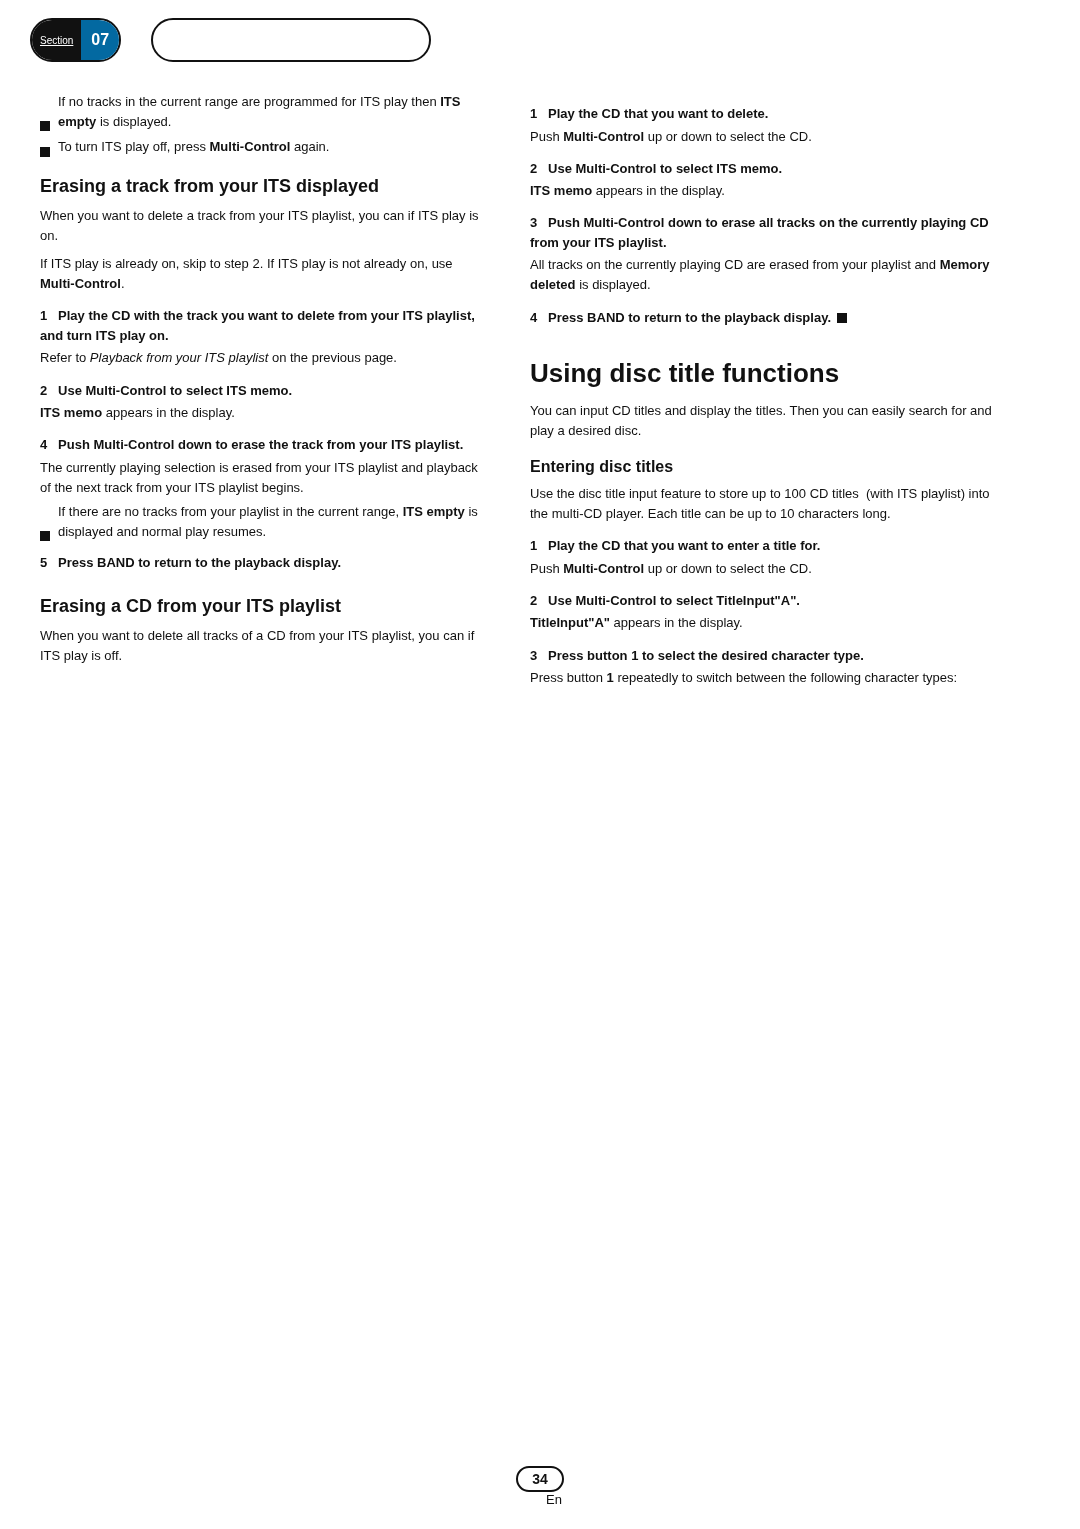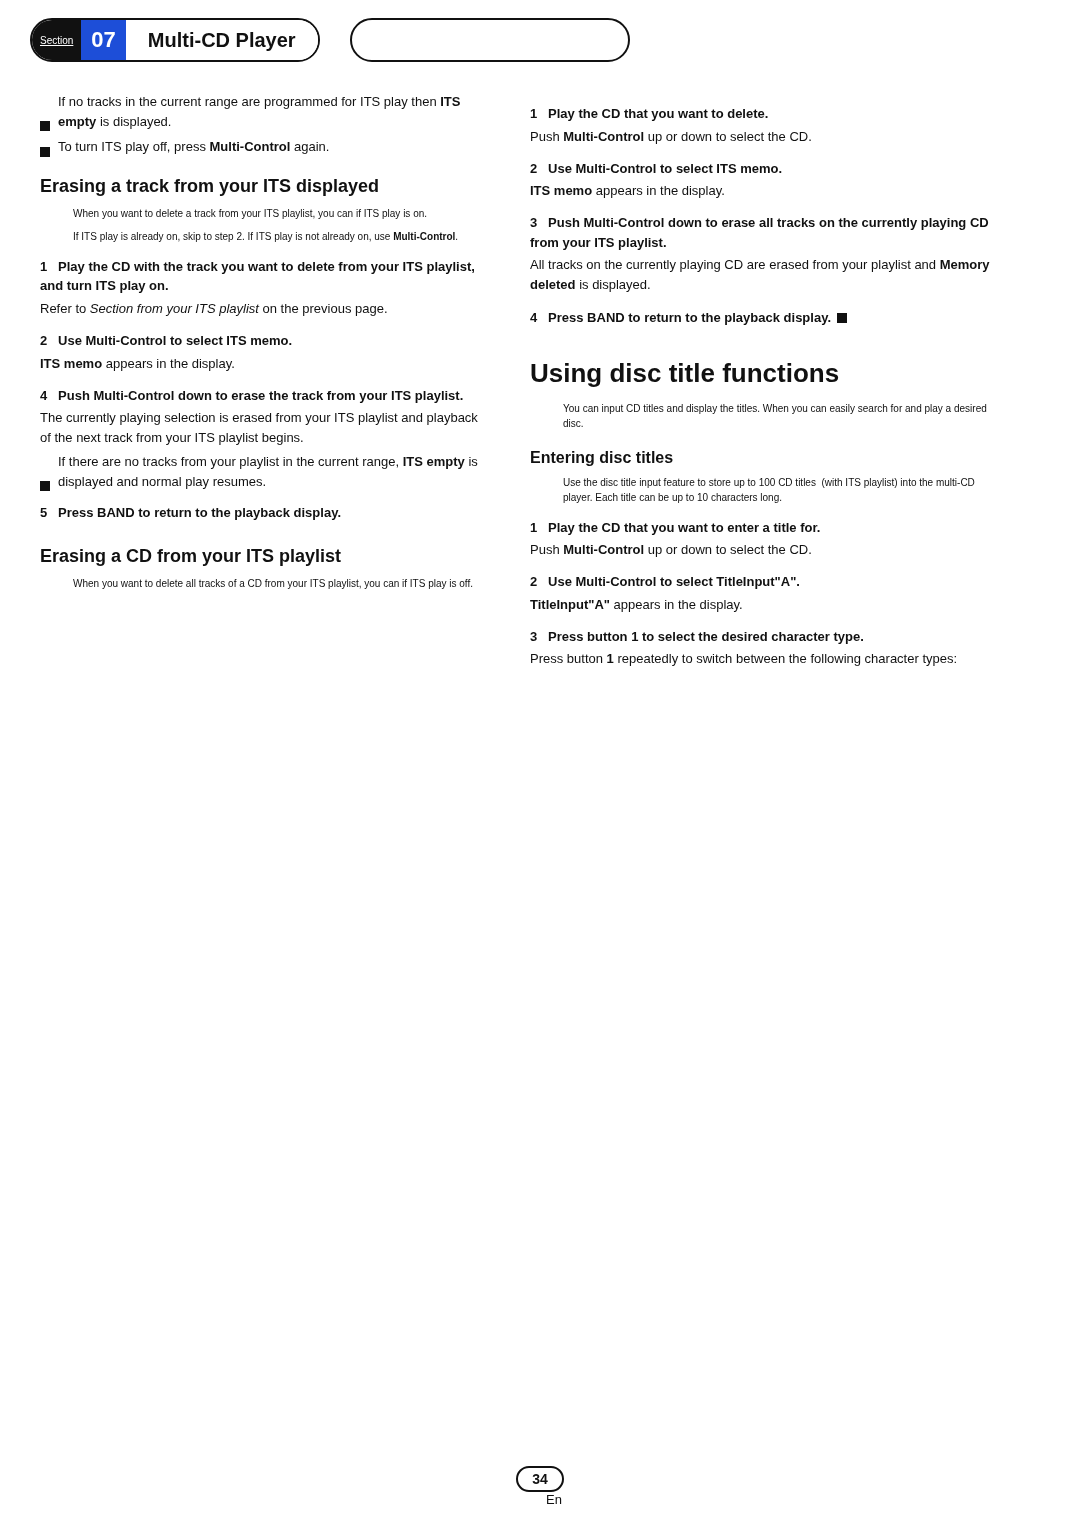--- a/index.html
+++ b/index.html
@@ -50,23 +50,23 @@
       justify-content: center;
       line-height: 1.1;
       text-decoration: underline;
     }
     .section-label span {
       font-size: 10px;
       font-weight: normal;
       letter-spacing: 0;
     }
     .section-number {
-      background: #1d4ed8;
+      background: #0369a1;
       color: #fff;
-      font-size: 22px;
+      font-size: 16px;
       font-weight: bold;
       padding: 0 10px;
       height: 100%;
       display: flex;
       align-items: center;
     }
     .section-title {
       font-size: 20px;
       font-weight: bold;
       padding: 0 22px;
@@ -134,24 +134,23 @@
     }
     .subsection-heading {
       font-size: 16px;
       font-weight: bold;
       margin-bottom: 6px;
       margin-top: 16px;
       line-height: 1.3;
     }
 
     .body-text {
-      font-size: 10px;
+      font-size: 13px;
       line-height: 1.55;
       margin-bottom: 8px;
-      margin-left: 33px;
     }
 
     .step-heading {
       font-weight: bold;
       font-size: 13px;
       line-height: 1.5;
       margin-top: 12px;
       margin-bottom: 3px;
     }
     .step-body {
@@ -201,21 +200,20 @@
 <body>
 
 <div class="page">
 
   <div class="header">
     <div class="section-box">
       <div class="section-label">
         <span>Section</span>
       </div>
       <div class="section-number">07</div>
-      <div class="section-title">Multi-CD Player</div>
     </div>
     <div class="header-right-box"></div>
   </div>
 
   <div class="content">
 
     <div class="col-left">
 
       <div class="intro-bullets">
         <div class="bullet-item">
@@ -230,21 +228,21 @@
             To turn ITS play off, press <b>Multi-Control</b> again.
           </div>
         </div>
       </div>
 
       <div class="section-heading">Erasing a track from your ITS displayed</div>
       <div class="body-text">When you want to delete a track from your ITS playlist, you can if ITS play is on.</div>
       <div class="body-text">If ITS play is already on, skip to step 2. If ITS play is not already on, use <b>Multi-Control</b>.</div>
 
       <div class="step-heading">1&nbsp;&nbsp;&nbsp;Play the CD with the track you want to delete from your ITS playlist, and turn ITS play on.</div>
-      <div class="step-body">Refer to <i>Section from your ITS playlist</i> on the previous page.</div>
+      <div class="step-body">Refer to <i>Playback from your ITS playlist</i> on the previous page.</div>
 
       <div class="step-heading">2&nbsp;&nbsp;&nbsp;Use Multi-Control to select ITS memo.</div>
       <div class="step-body"><b>ITS memo</b> appears in the display.</div>
 
 
       <div class="step-heading">4&nbsp;&nbsp;&nbsp;Push Multi-Control down to erase the track from your ITS playlist.</div>
       <div class="step-body">The currently playing selection is erased from your ITS playlist and playback of the next track from your ITS playlist begins.</div>
       <div class="bullet-item">
         <div class="bullet-square"></div>
         <div style="font-size:13px; line-height:1.5;">If there are no tracks from your playlist in the current range, <b>ITS empty</b> is displayed and normal play resumes.</div>
@@ -264,21 +262,21 @@
 
       <div class="step-heading">2&nbsp;&nbsp;&nbsp;<b>Use Multi-Control to select ITS memo.</b></div>
       <div class="step-body"><b>ITS memo</b> appears in the display.</div>
 
       <div class="step-heading">3&nbsp;&nbsp;&nbsp;<b>Push Multi-Control down to erase all tracks on the currently playing CD from your ITS playlist.</b></div>
       <div class="step-body">All tracks on the currently playing CD are erased from your playlist and <b>Memory deleted</b> is displayed.</div>
 
       <div class="step-heading">4&nbsp;&nbsp;&nbsp;<b>Press BAND to return to the playback display. <span class="stop-symbol"></span></b></div>
 
       <div class="section-heading large">Using disc title functions</div>
-      <div class="body-text">You can input CD titles and display the titles. When you can easily search for and play a desired disc.</div>
+      <div class="body-text">You can input CD titles and display the titles. Then you can easily search for and play a desired disc.</div>
 
       <div class="subsection-heading">Entering disc titles</div>
       <div class="body-text">Use the disc title input feature to store up to 100 CD titles&nbsp; (with ITS playlist) into the multi-CD player. Each title can be up to 10 characters long.</div>
 
       <div class="step-heading">1&nbsp;&nbsp;&nbsp;<b>Play the CD that you want to enter a title for.</b></div>
       <div class="step-body">Push <b>Multi-Control</b> up or down to select the CD.</div>
 
       <div class="step-heading">2&nbsp;&nbsp;&nbsp;<b>Use Multi-Control to select TitleInput"A".</b></div>
       <div class="step-body"><b>TitleInput"A"</b> appears in the display.</div>
 

